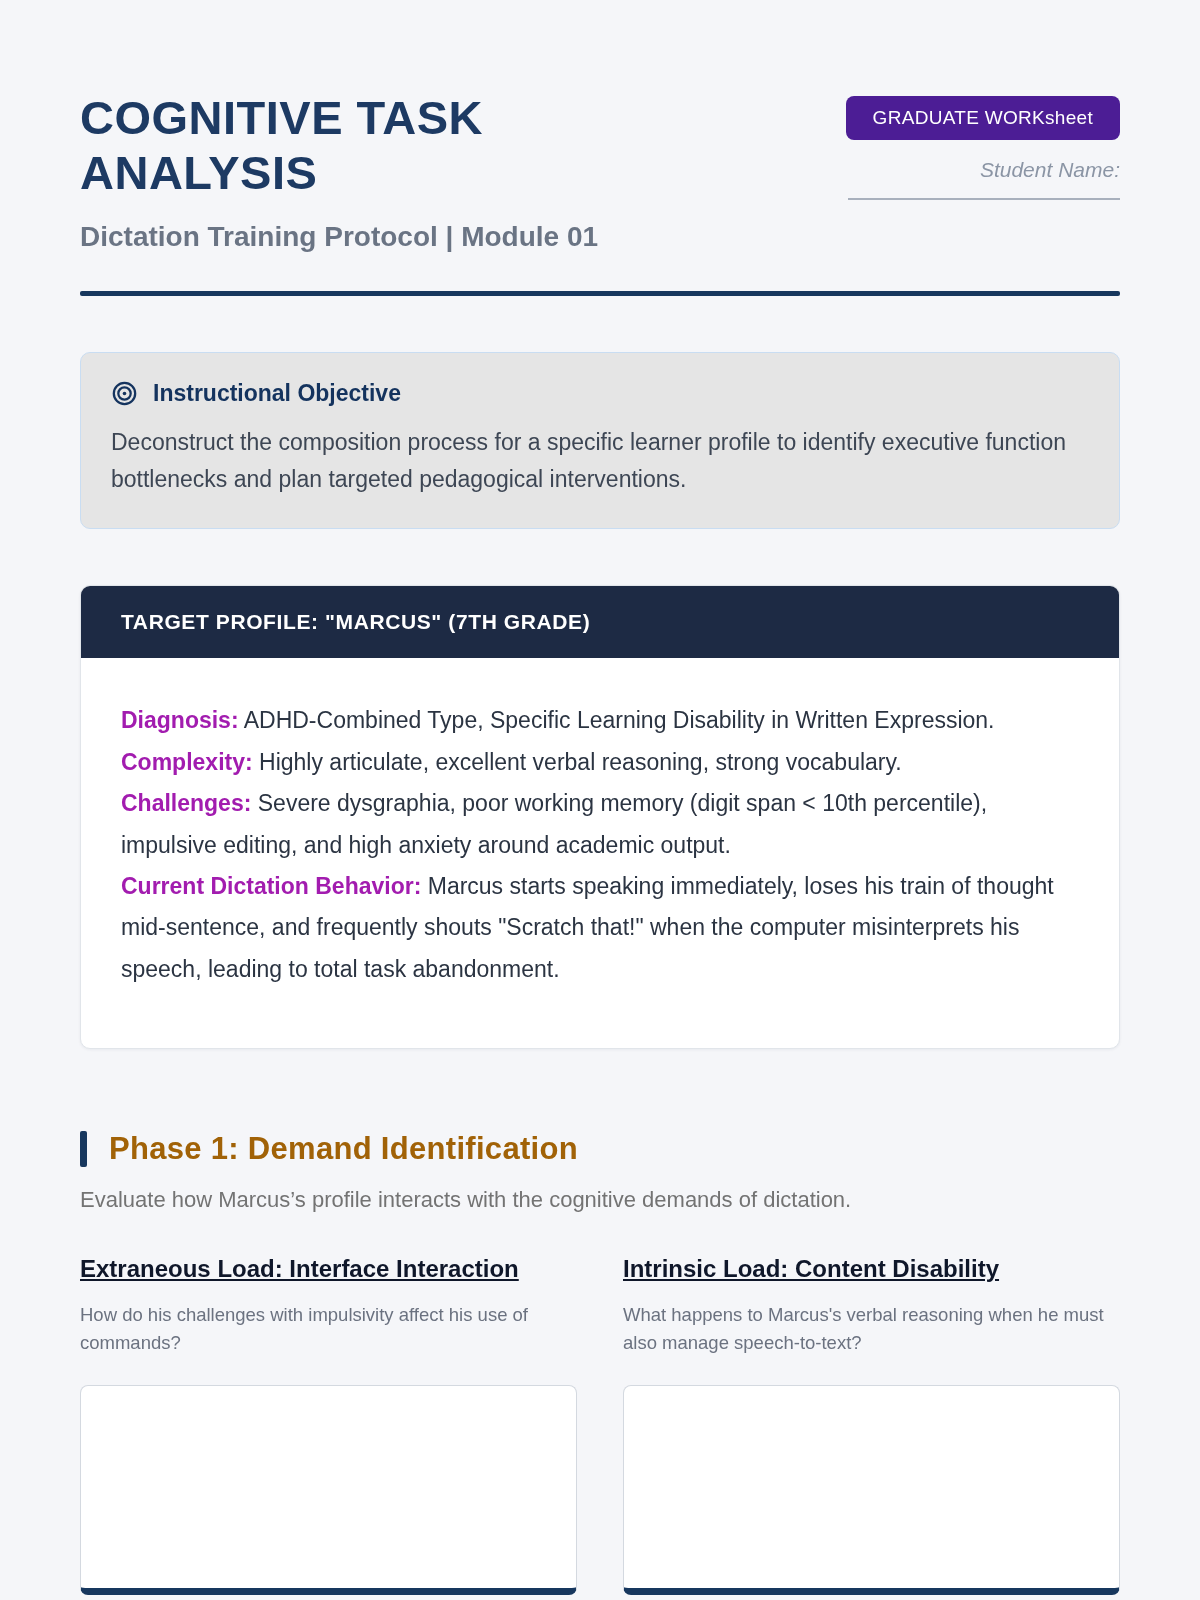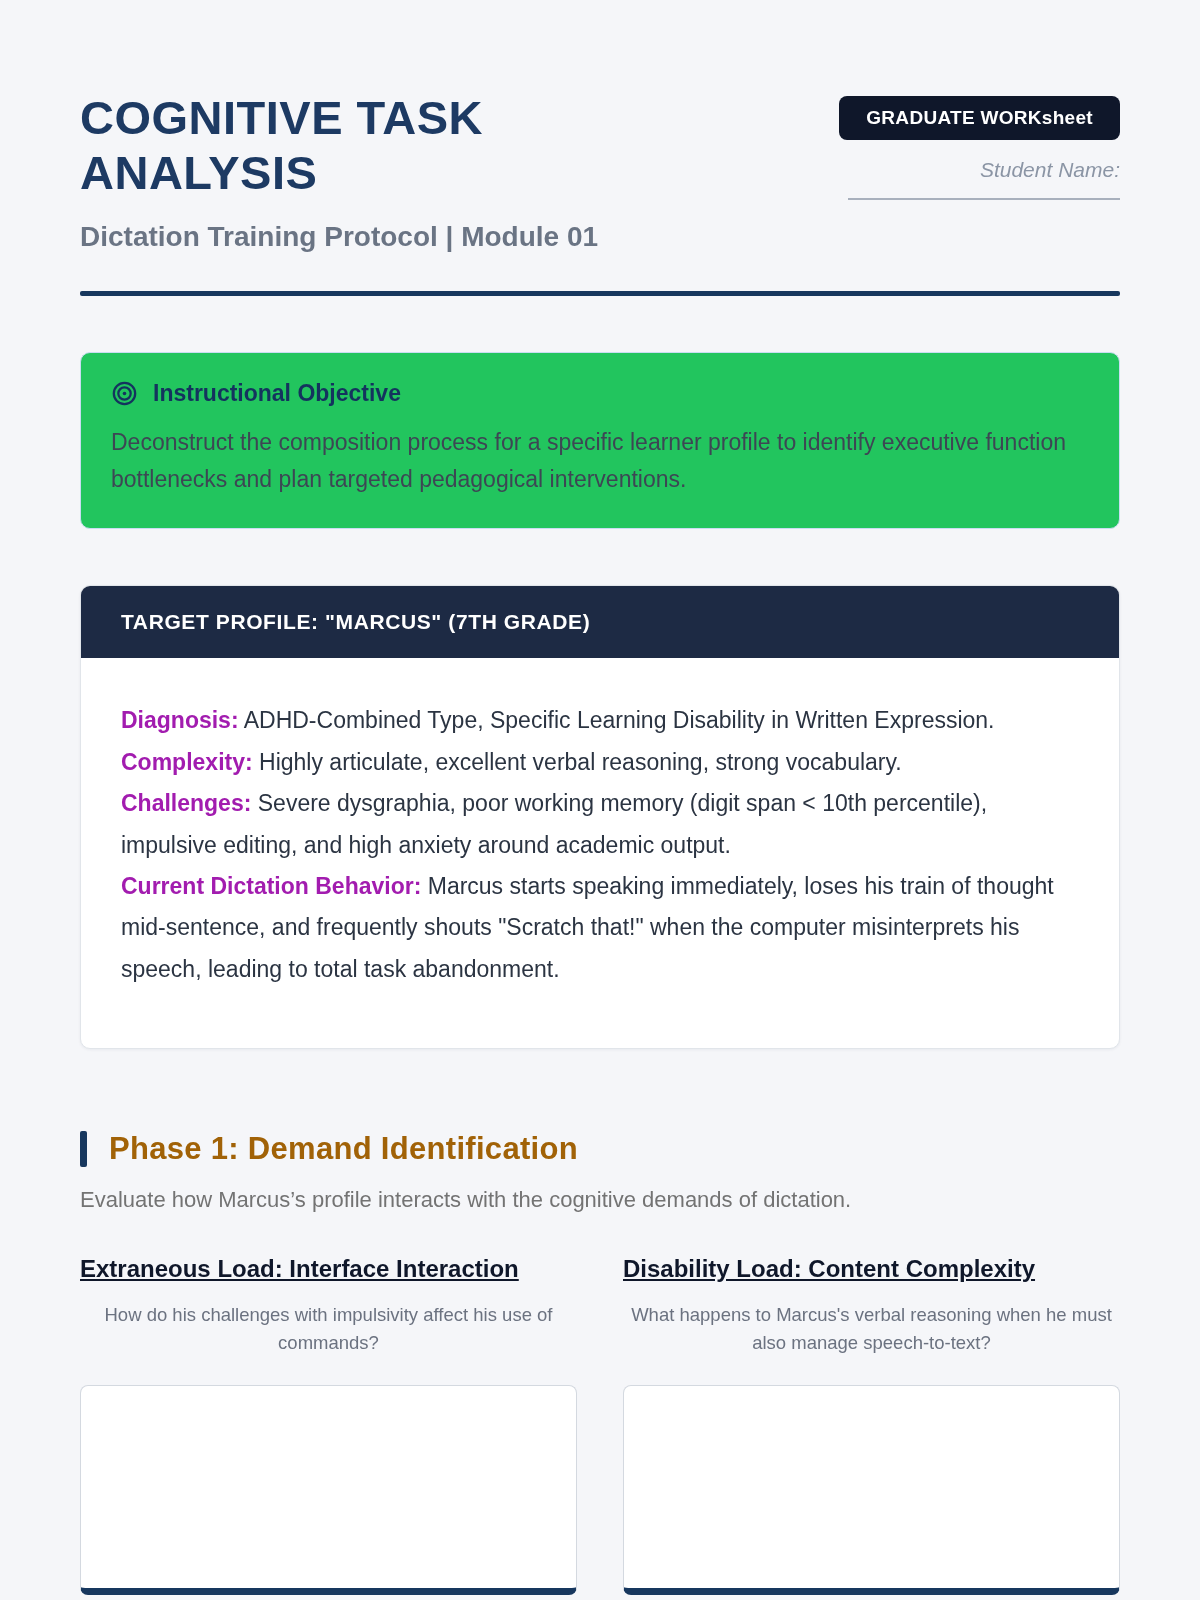--- a/index.html
+++ b/index.html
@@ -12,32 +12,32 @@
   .page { width:1040px; margin:0 auto; padding-top:90px; }
 
   
   .header-row { display:flex; justify-content:space-between; align-items:flex-start; }
   .page-title {
     font-size:47px; font-weight:800; color:#1d3a63;
     line-height:1.18; letter-spacing:0.5px; max-width:560px;
   }
   .header-right { text-align:right; padding-top:6px; }
   .badge {
-    display:inline-block; background:#0f172a; color:#ffffff;
-    font-size:19px; font-weight:700; letter-spacing:0.3px;
+    display:inline-block; background:#4c1d95; color:#ffffff;
+    font-size:19px; font-weight:400; letter-spacing:0.3px;
     padding:11px 27px; border-radius:8px;text-align:center;
   }
   .student-name { margin-top:18px; font-size:21px; font-style:italic; color:#8b95a5;text-align:right; }
   .student-line { margin-top:16px; margin-left:auto; width:272px; border-bottom:2px solid #a8b0bd; height:1px; }
   .subtitle { margin-top:20px; font-size:28px; font-weight:700; color:#6a7484; }
   .rule { margin-top:38px; height:5px; background:#17375e; border-radius:2px; }
 
   
   .objective {
-    margin-top:56px; background:#22c55e; border:1px solid #c9ddf2;
+    margin-top:56px; background:#e5e5e5; border:1px solid #c9ddf2;
     border-radius:10px; padding:27px 30px 30px;
   }
   .objective-head { display:flex; align-items:center; gap:15px; }
   .objective-head .icon { width:27px; height:27px; display:inline-flex; }
   .objective-title { font-size:23px; font-weight:700; color:#14335e; }
   .objective-body { margin-top:17px; font-size:23px; line-height:1.62; color:#3d4654; }
 
   
   .card {
     margin-top:56px; background:#ffffff; border:1px solid #e1e5ea;
@@ -52,21 +52,21 @@
   .profile-item b { color:#a21caf; }
 
   
   .phase-head { margin-top:82px; display:flex; align-items:center; gap:22px; }
   .phase-bar { width:7px; height:36px; background:#17375e; border-radius:2px; }
   .phase-title { font-size:31px; font-weight:800; color:#a16207; letter-spacing:0.3px; }
   .phase-desc { margin-top:20px; font-size:22px; color:#737373; }
 
   .cols { margin-top:42px; display:grid; grid-template-columns:1fr 1fr; gap:46px; }
   .col-heading { font-size:24px; font-weight:700; color:#0f172a;text-decoration:underline; }
-  .col-prompt { margin-top:18px; font-size:18.5px; line-height:1.5; color:#6b7280;text-align:center; }
+  .col-prompt { margin-top:18px; font-size:18.5px; line-height:1.5; color:#6b7280; }
   .answer-box {
     margin-top:28px; width:100%; height:210px; background:#ffffff;
     border:1px solid #d4d9e0; border-bottom:7px solid #17375e;
     border-radius:8px; resize:none; outline:none;
     font-family:"Liberation Sans", sans-serif; font-size:20px; padding:16px;
     display:block;
   }
 </style>
 </head>
 <body>
@@ -115,19 +115,19 @@
   </div>
   <div class="phase-desc">Evaluate how Marcus’s profile interacts with the cognitive demands of dictation.</div>
 
   <div class="cols">
     <div class="col">
       <div class="col-heading">Extraneous Load: Interface Interaction</div>
       <div class="col-prompt">How do his challenges with impulsivity affect his use of commands?</div>
       <textarea class="answer-box" style=""></textarea>
     </div>
     <div class="col">
-      <div class="col-heading">Disability Load: Content Complexity</div>
+      <div class="col-heading">Intrinsic Load: Content Disability</div>
       <div class="col-prompt">What happens to Marcus's verbal reasoning when he must also manage speech-to-text?</div>
       <textarea class="answer-box" style=""></textarea>
     </div>
   </div>
 
 </div>
 
 </body></html>

